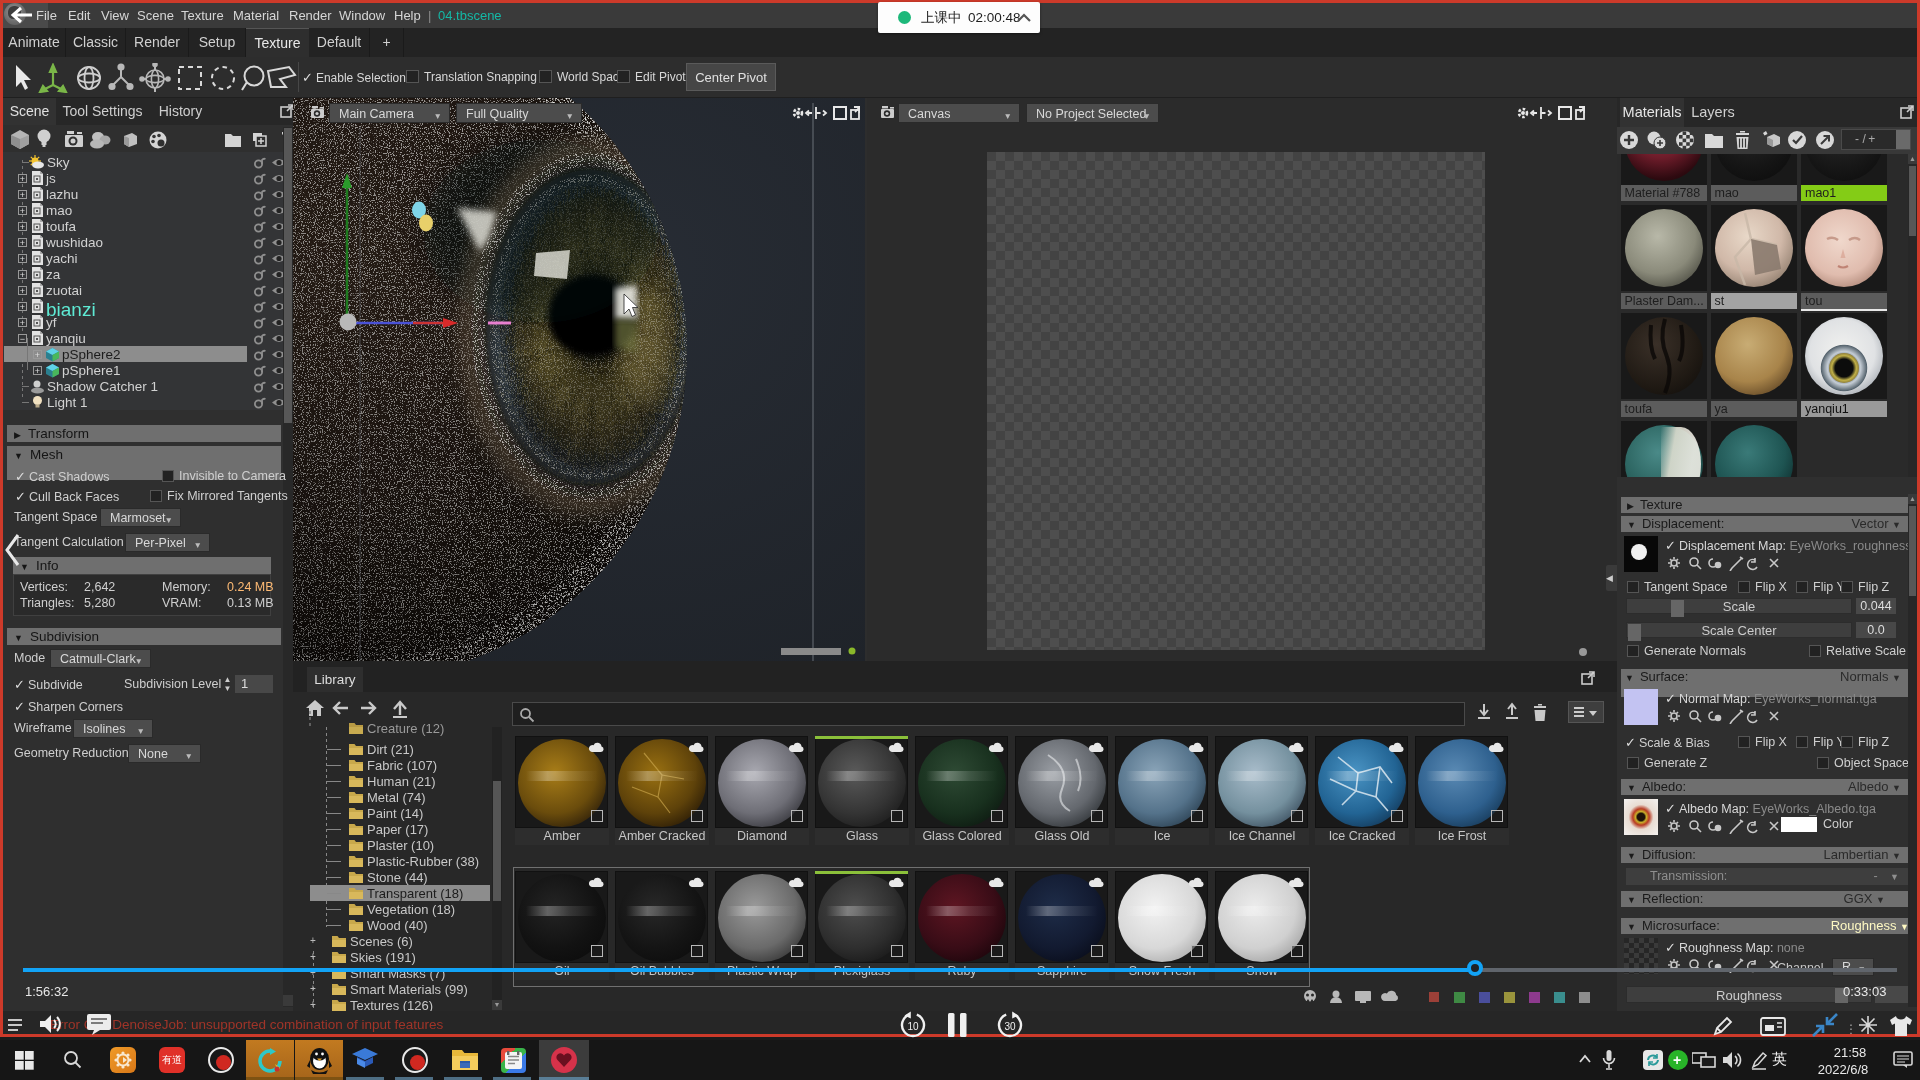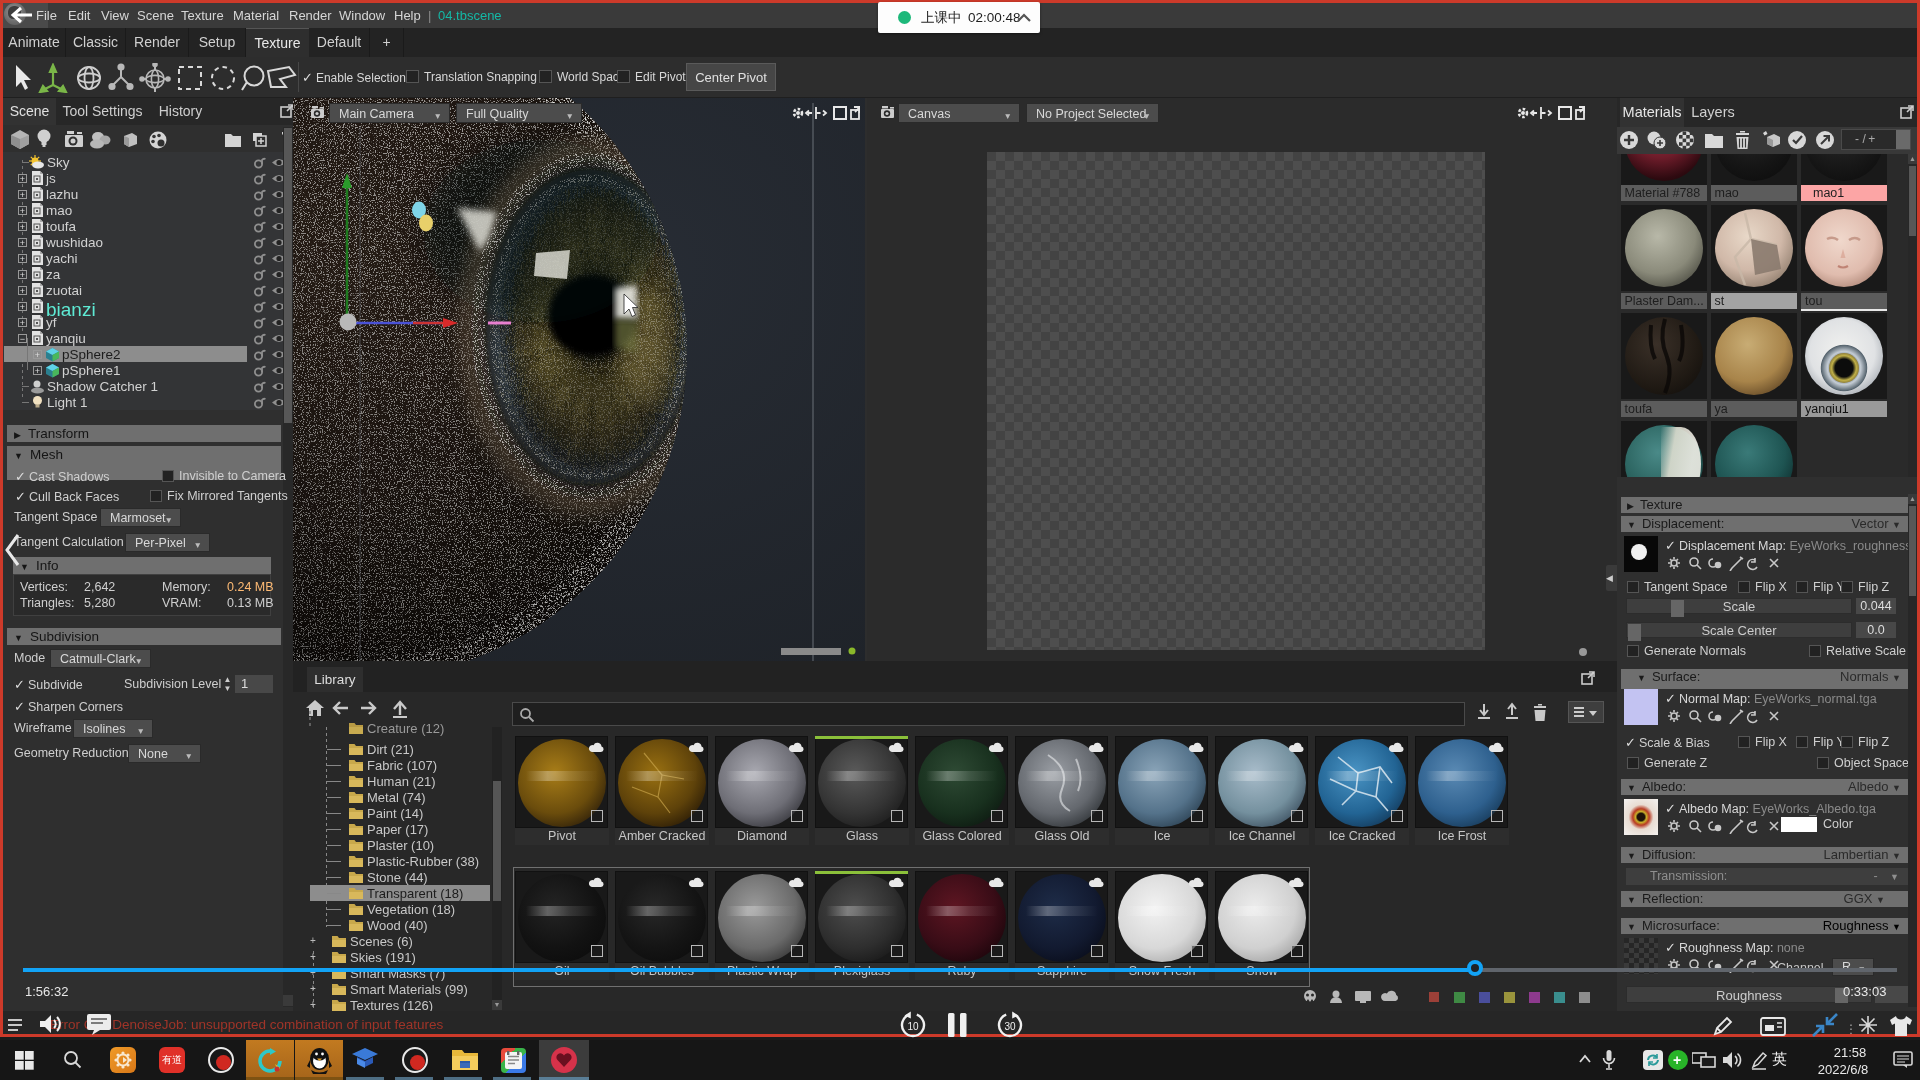--- a/index.html
+++ b/index.html
@@ -754,21 +754,21 @@
         <div class="abs" style="left:4px;top:4px;width:78px;height:78px;border-radius:50%;background:radial-gradient(circle at 45% 30%,#a03848,#6e1c2a 45%,#2e0a10 75%,#120305)"></div>
       </div>
 <div class="abs" style="left:3.5px;top:31px;width:86px;height:16px;background:#5c5c5c;color:#1e1e1e;font-size:12.5px;line-height:16px;padding-left:4px;white-space:nowrap;overflow:hidden">Material #788</div>
 <div class="abs" style="left:93.5px;top:-55px;width:86px;height:86px;background:#191919;overflow:hidden">
         <div class="abs" style="left:4px;top:4px;width:78px;height:78px;border-radius:50%;background:radial-gradient(circle at 45% 35%,#262626,#141414 60%,#0a0a0a)"></div>
       </div>
 <div class="abs" style="left:93.5px;top:31px;width:86px;height:16px;background:#5c5c5c;color:#1e1e1e;font-size:12.5px;line-height:16px;padding-left:4px;white-space:nowrap;overflow:hidden">mao</div>
 <div class="abs" style="left:184px;top:-55px;width:86px;height:86px;background:#191919;overflow:hidden">
         <div class="abs" style="left:4px;top:4px;width:78px;height:78px;border-radius:50%;background:radial-gradient(circle at 45% 35%,#2a2a2a,#161616 60%,#0a0a0a)"></div>
       </div>
-<div class="abs" style="left:184px;top:31px;width:86px;height:16px;background:#fca5a5;color:#1e1e1e;font-size:12.5px;line-height:16px;padding-left:12px;white-space:nowrap;overflow:hidden">mao1</div>
+<div class="abs" style="left:184px;top:31px;width:86px;height:16px;background:#84cc16;color:#1e1e1e;font-size:12.5px;line-height:16px;padding-left:4px;white-space:nowrap;overflow:hidden">mao1</div>
 <div class="abs" style="left:3.5px;top:51px;width:86px;height:86px;background:#191919;overflow:hidden">
         <div class="abs" style="left:4px;top:4px;width:78px;height:78px;border-radius:50%;background:radial-gradient(circle at 42% 35%,#b8b8a8,#8a8a7a 55%,#4a4a40 85%,#222)"></div>
       </div>
 <div class="abs" style="left:3.5px;top:139px;width:86px;height:16px;background:#5c5c5c;color:#1e1e1e;font-size:12.5px;line-height:16px;padding-left:4px;white-space:nowrap;overflow:hidden">Plaster Dam...</div>
 <div class="abs" style="left:93.5px;top:51px;width:86px;height:86px;background:#191919;overflow:hidden">
         <div class="abs" style="left:4px;top:4px;width:78px;height:78px;border-radius:50%;background:radial-gradient(circle at 42% 35%,#e8d8c8,#d0b8a8 50%,#8a7868 85%,#333)"></div>
         <svg class="abs" style="left:4px;top:4px" width="78" height="78">
           <path d="M30 4 L36 30 L20 48 L30 76 M36 30 L62 36" stroke="#c8b8a8" stroke-width="2.5" fill="none" opacity="0.8"></path>
           <path d="M36 30 L62 36 L66 60 L40 66 Z" fill="#8a7a6e" opacity="0.9"></path>
         </svg>
@@ -834,21 +834,21 @@
 <div class="abs txt" style="left:10px;top:482px;font-size:12.5px"><span class="chk"></span>Tangent Space</div>
 <div class="abs txt" style="left:121px;top:482px;font-size:12.5px"><span class="chk"></span>Flip X</div>
 <div class="abs txt" style="left:179px;top:482px;font-size:12.5px"><span class="chk"></span>Flip Y</div>
 <div class="abs txt" style="left:224px;top:482px;font-size:12.5px"><span class="chk"></span>Flip Z</div>
 <div class="slider" style="left:9px;top:500px;width:226px;height:16px;line-height:16px">Scale<span class="sh" style="left:44px"></span></div>
 <div class="vbox" style="left:239px;top:500px;width:40px;height:16px;line-height:16px;font-size:12.5px">0.044</div>
 <div class="slider" style="left:9px;top:524px;width:226px;height:16px;line-height:16px">Scale Center<span class="sh" style="left:1px"></span></div>
 <div class="vbox" style="left:239px;top:524px;width:40px;height:16px;line-height:16px;font-size:12.5px">0.0</div>
 <div class="abs txt" style="left:10px;top:546px;font-size:12.5px"><span class="chk"></span>Generate Normals</div>
 <div class="abs txt" style="left:192px;top:546px;font-size:12.5px"><span class="chk"></span>Relative Scale</div>
-<div class="abs" style="left:4px;top:571px;width:288px;height:20px;background:#6f6f6f;color:#1a1a1a;font-size:13px;line-height:16px;padding-left:16px"><span style="font-size:9px;margin-right:6px">▼</span>Surface:<span style="float:right;margin-right:8px;color:#2a2a2a">Normals <span style="font-size:9px">▼</span></span></div>
+<div class="abs" style="left:4px;top:571px;width:288px;height:28px;background:#6f6f6f;color:#1a1a1a;font-size:13px;line-height:16px;padding-left:4px"><span style="font-size:9px;margin-right:6px">▼</span>Surface:<span style="float:right;margin-right:8px;color:#2a2a2a">Normals <span style="font-size:9px">▼</span></span></div>
 <div class="abs" style="left:7px;top:591px;width:34px;height:36px;background:#c3c3f2"></div>
 <div class="abs txt" style="left:48px;top:593px;font-size:12.5px"><span class="tick">✓</span><span style="color:#d8d8d8">Normal Map:</span> <span style="color:#8a8a8a">EyeWorks_normal.tga</span></div>
 <svg class="abs" style="left:50px;top:611px" width="150" height="15" viewBox="0 0 150 15">
       <g stroke="#c8c8c8" stroke-width="1.6" fill="none">
         <circle cx="7" cy="7" r="3"></circle>
         <path d="M7 1v2M7 11v2M1 7h2M11 7h2M3 3l1.5 1.5M9.5 9.5L11 11M11 3L9.5 4.5M4.5 9.5L3 11"></path>
         <circle cx="27" cy="6" r="4"></circle>
         <path d="M30 9 l4 4"></path>
         <path d="M46 3 a4 4 0 1 0 4 4"></path>
         <circle cx="51" cy="9" r="2.5" fill="#c8c8c8"></circle>
@@ -877,21 +877,21 @@
         <path d="M65 12 L75 2 M65 12 l-2 3 M73 1 l3 2"></path>
         <path d="M88 4 a5 5 0 1 0 2 7 M88 2 v4 h-4"></path>
         <path d="M103 3 l8 8 M111 3 l-8 8"></path>
       </g>
     </svg>
 <div class="abs" style="left:164px;top:719px;width:36px;height:15px;background:#fff"></div>
 <div class="abs txt" style="left:206px;top:719px;font-size:12.5px">Color</div>
 <div class="abs" style="left:4px;top:749px;width:288px;height:16px;background:#6f6f6f;color:#1a1a1a;font-size:13px;line-height:16px;padding-left:6px"><span style="font-size:9px;margin-right:6px">▼</span>Diffusion:<span style="float:right;margin-right:8px;color:#2a2a2a">Lambertian <span style="font-size:9px">▼</span></span></div>
 <div class="abs" style="left:9px;top:770px;width:283px;height:17px;background:#3e3e3e;color:#8f8f8f;font-size:12.5px;line-height:17px;padding-left:24px">Transmission:<span style="float:right;margin-right:10px">- <span style="font-size:9px">▼</span></span></div>
 <div class="abs" style="left:4px;top:793px;width:288px;height:16px;background:#6f6f6f;color:#1a1a1a;font-size:13px;line-height:16px;padding-left:6px"><span style="font-size:9px;margin-right:6px">▼</span>Reflection:<span style="float:right;margin-right:24px;color:#2a2a2a">GGX <span style="font-size:9px">▼</span></span></div>
-<div class="abs" style="left:4px;top:820px;width:288px;height:16px;background:#6f6f6f;color:#1a1a1a;font-size:13px;line-height:16px;padding-left:6px"><span style="font-size:9px;margin-right:6px">▼</span>Microsurface:<span style="float:right;margin-right:8px;color:#000000">Roughness <span style="font-size:9px">▼</span></span></div>
+<div class="abs" style="left:4px;top:820px;width:288px;height:16px;background:#6f6f6f;color:#1a1a1a;font-size:13px;line-height:16px;padding-left:6px"><span style="font-size:9px;margin-right:6px">▼</span>Microsurface:<span style="float:right;color:#fef9c3">Roughness <span style="font-size:9px">▼</span></span></div>
 <div class="abs" style="left:7px;top:840px;width:34px;height:36px;background:repeating-conic-gradient(#3a3a3a 0% 25%,#262626 0% 50%) 0 0/10px 10px"></div>
 <div class="abs txt" style="left:48px;top:842px;font-size:12.5px"><span class="tick">✓</span><span style="color:#d8d8d8">Roughness Map:</span> <span style="color:#8a8a8a">none</span></div>
 <svg class="abs" style="left:50px;top:860px" width="150" height="15" viewBox="0 0 150 15">
       <g stroke="#c8c8c8" stroke-width="1.6" fill="none">
         <circle cx="7" cy="7" r="3"></circle>
         <path d="M7 1v2M7 11v2M1 7h2M11 7h2M3 3l1.5 1.5M9.5 9.5L11 11M11 3L9.5 4.5M4.5 9.5L3 11"></path>
         <circle cx="27" cy="6" r="4"></circle>
         <path d="M30 9 l4 4"></path>
         <path d="M46 3 a4 4 0 1 0 4 4"></path>
         <circle cx="51" cy="9" r="2.5" fill="#c8c8c8"></circle>
@@ -1071,21 +1071,21 @@
 <div class="abs" style="left:199px;top:339px;width:10px;height:10px;background:#3a3a3a;color:#999;font-size:7px;text-align:center;line-height:10px">▼</div>
 <div class="abs" style="left:220px;top:206px;width:797px;height:120px;border:1px solid rgba(200,200,200,0.45);pointer-events:none"></div>
 <div class="abs" style="left:222px;top:75px;width:93px;height:92px;background:#191919;border:1px solid #111">
       <div class="abs" style="left:2px;top:2px;width:88px;height:88px;border-radius:50%;background:radial-gradient(circle at 42% 38%,#a87d18,#6a4c0c 55%,#33230a 80%,#140d04)"></div>
       <div class="abs" style="left:10px;top:34px;width:72px;height:10px;background:linear-gradient(90deg,transparent,rgba(255,255,255,0.3) 30%,rgba(255,255,255,0.12) 60%,transparent)"></div>
       <svg class="abs" style="left:72px;top:5px" width="17" height="12" viewBox="0 0 17 12">
         <path d="M4 10 a3.5 3.5 0 1 1 1.5 -6.8 a4.2 4.2 0 0 1 8 1.3 a2.8 2.8 0 0 1 -0.5 5.5 Z" fill="#e8e8e8"></path>
       </svg>
       <div class="abs" style="left:75px;top:73px;width:12px;height:12px;border:1.5px solid #b8b8b8;background:rgba(30,30,30,0.5)"></div>
     </div>
-<div class="abs" style="left:222px;top:167px;width:94px;height:17px;background:#2d2d2d;color:#c6c6c6;font-size:12.5px;line-height:17px;text-align:center;white-space:nowrap;overflow:hidden">Pivot</div>
+<div class="abs" style="left:222px;top:167px;width:94px;height:17px;background:#2d2d2d;color:#c6c6c6;font-size:12.5px;line-height:17px;text-align:center;white-space:nowrap;overflow:hidden">Amber</div>
 <div class="abs" style="left:322px;top:75px;width:93px;height:92px;background:#191919;border:1px solid #111">
       <div class="abs" style="left:2px;top:2px;width:88px;height:88px;border-radius:50%;background:radial-gradient(circle at 42% 38%,#997011,#5e420a 55%,#2e1e06 80%,#120b03)"></div>
       <svg class="abs" style="left:2px;top:2px" width="88" height="88" viewBox="0 0 88 88">
         <g stroke="#c8a44a" stroke-width="1.2" fill="none" opacity="0.7">
           <path d="M26 14 L44 36 L40 58 L52 74"></path>
           <path d="M44 36 L66 40"></path>
           <path d="M14 48 L40 58"></path>
         </g>
       </svg>
       <div class="abs" style="left:10px;top:34px;width:72px;height:10px;background:linear-gradient(90deg,transparent,rgba(255,255,255,0.3) 30%,rgba(255,255,255,0.12) 60%,transparent)"></div>

